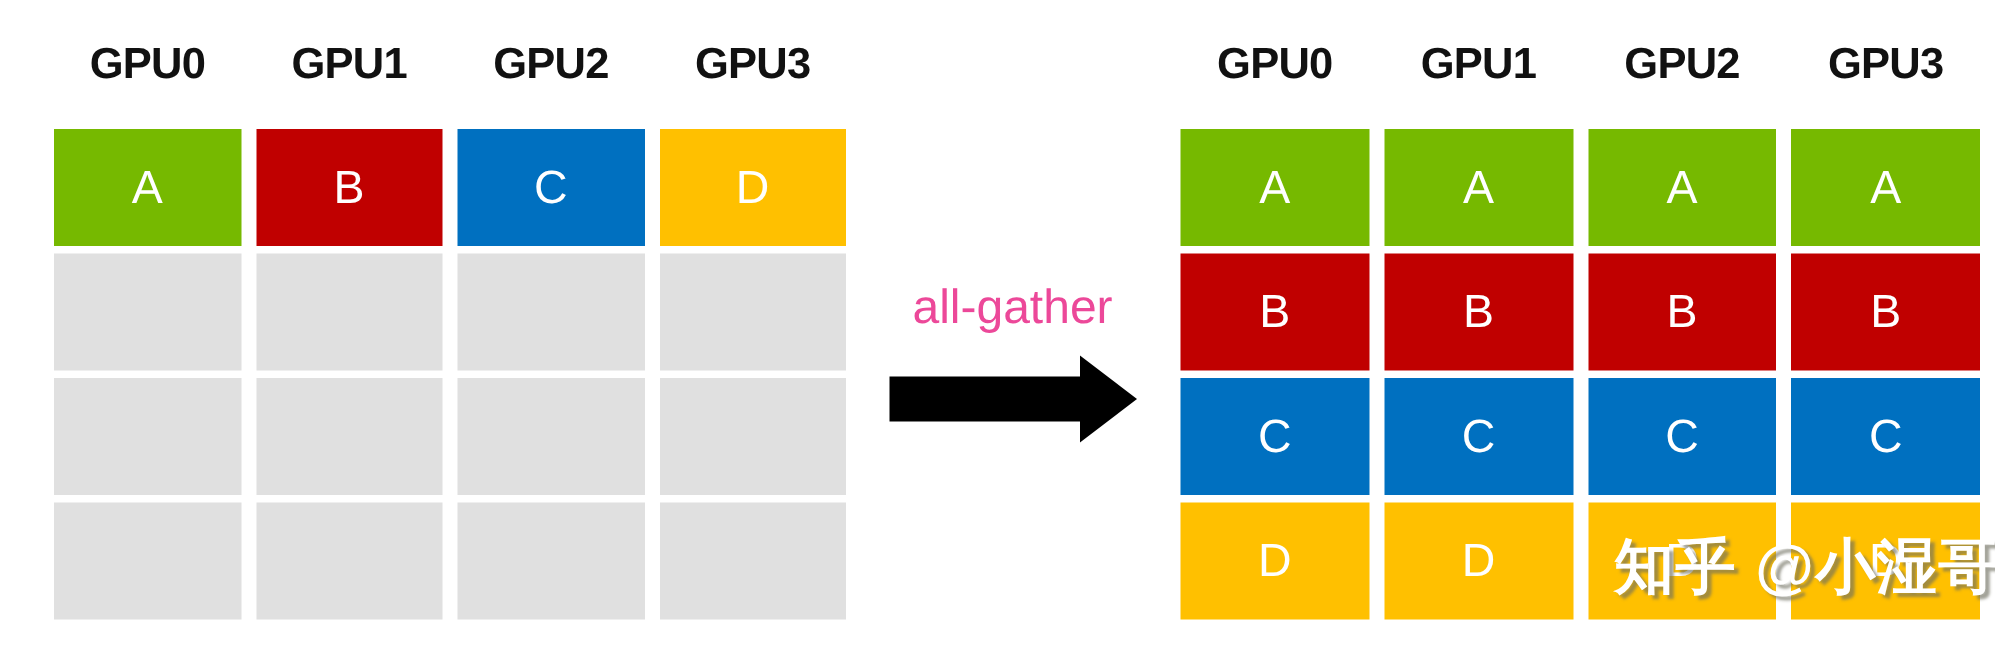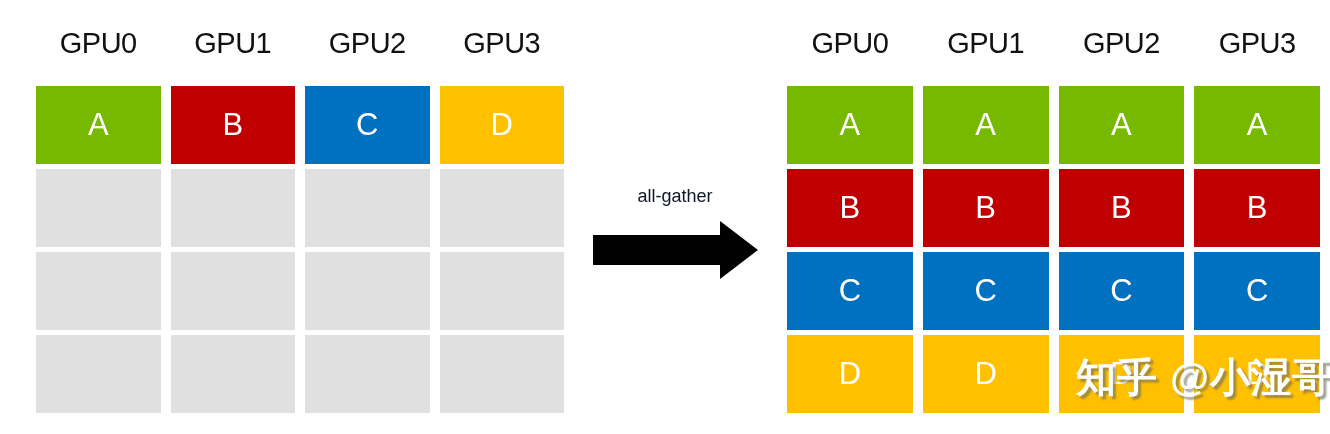--- a/index.html
+++ b/index.html
@@ -17,21 +17,21 @@
 
   .headers {
     display: grid;
     grid-template-columns: repeat(4, 1fr);
     column-gap: 10px;
     height: 86px;
     align-items: center;
   }
   .gpu-header {
     text-align: center;
-    font-weight: normal;
+    font-weight: bold;
     font-size: 29px;
     letter-spacing: -0.5px;
     color: #111111;
   }
 
   .grid {
     display: grid;
     grid-template-columns: repeat(4, 1fr);
     column-gap: 10px;
     row-gap: 5px;
@@ -46,22 +46,22 @@
   }
 
   #arrow-group {
     position: absolute;
     left: 575px;
     top: 186px;
     width: 200px;
     text-align: center;
   }
   .arrow-label {
-    font-size: 18px;
-    color: #0f172a;
+    font-size: 32px;
+    color: #ec4899;
     white-space: nowrap;
   }
   .arrow {
     margin: 14px auto 0 auto;
     width: 165px;
     display: flex;
     align-items: center;
   }
   .arrow-shaft {
     width: 127px;

